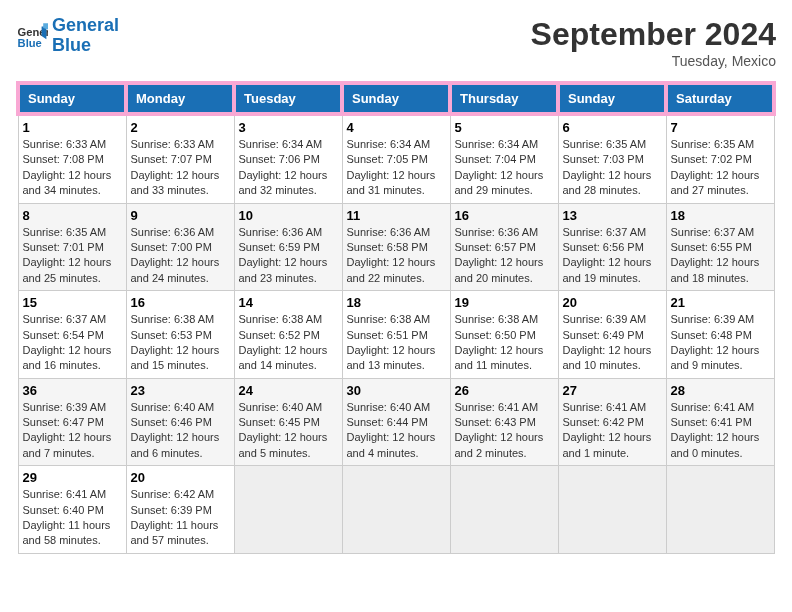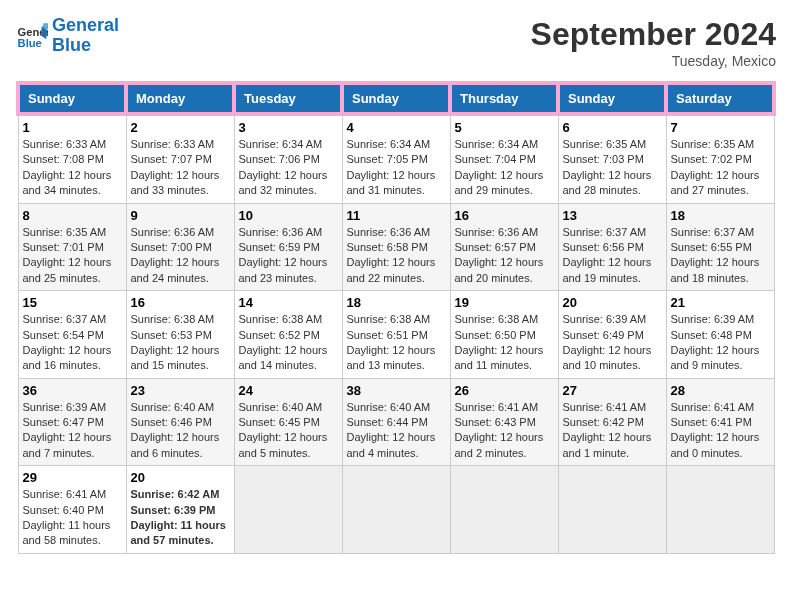--- a/index.html
+++ b/index.html
@@ -290,21 +290,21 @@
 and 6 minutes.</div>
         </td>
         <td>
           <span class="day-num">24</span>
           <div class="day-info" style="white-space: pre-line;">Sunrise: 6:40 AM
 Sunset: 6:45 PM
 Daylight: 12 hours
 and 5 minutes.</div>
         </td>
         <td>
-          <span class="day-num">38</span>
+          <span class="day-num">30</span>
           <div class="day-info" style="white-space: pre-line;">Sunrise: 6:40 AM
 Sunset: 6:44 PM
 Daylight: 12 hours
 and 4 minutes.</div>
         </td>
         <td>
           <span class="day-num">26</span>
           <div class="day-info" style="white-space: pre-line;">Sunrise: 6:41 AM
 Sunset: 6:43 PM
 Daylight: 12 hours
@@ -328,21 +328,21 @@
       <tr>
         <td>
           <span class="day-num">29</span>
           <div class="day-info" style="white-space: pre-line;">Sunrise: 6:41 AM
 Sunset: 6:40 PM
 Daylight: 11 hours
 and 58 minutes.</div>
         </td>
         <td>
           <span class="day-num">20</span>
-          <div class="day-info" style="white-space: pre-line; font-weight: bold;">Sunrise: 6:42 AM
+          <div class="day-info" style="white-space: pre-line;">Sunrise: 6:42 AM
 Sunset: 6:39 PM
 Daylight: 11 hours
 and 57 minutes.</div>
         </td>
         <td class="empty"></td>
         <td class="empty"></td>
         <td class="empty"></td>
         <td class="empty"></td>
         <td class="empty"></td>
       </tr>

